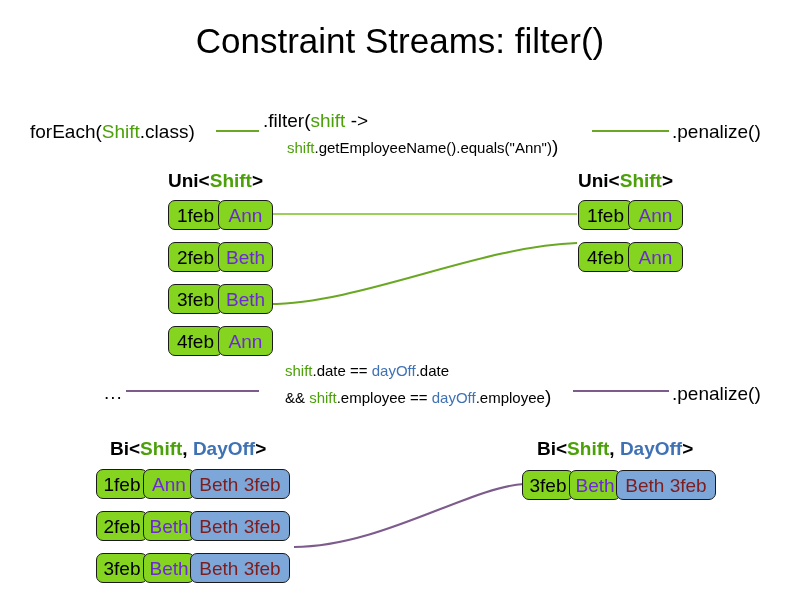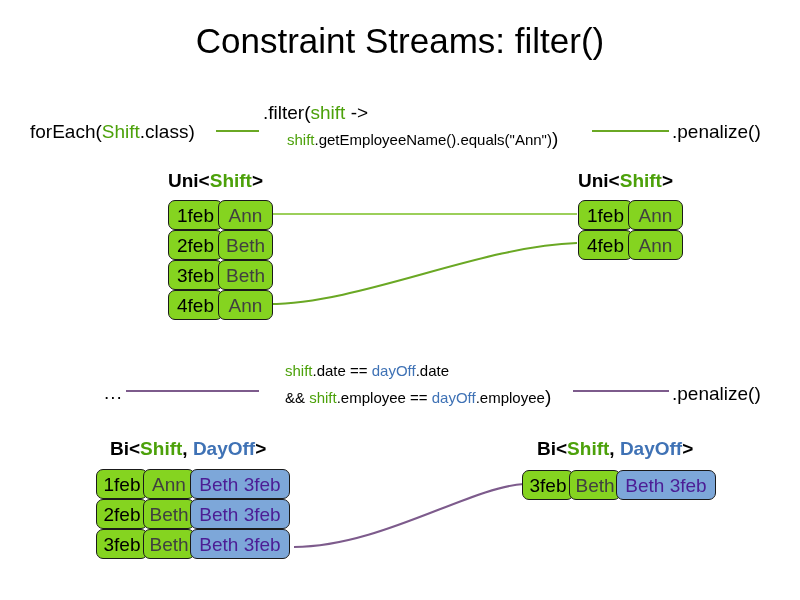--- a/index.html
+++ b/index.html
@@ -81,21 +81,21 @@
     font-size: 19px;
   }
   .penalize-bottom {
     left: 672px;
     top: 381px;
     font-size: 19px;
   }
 
   .filter-top {
     left: 263px;
-    top: 100px;
+    top: 108px;
   }
   .filter-top .l1 { font-size: 19px; }
   .filter-top .l2 { font-size: 15px; padding-left: 24px; }
 
   .filter-bottom {
     left: 263px;
     top: 358px;
   }
   .filter-bottom .l1 { font-size: 19px; }
   .filter-bottom .l2 { font-size: 15px; padding-left: 22px; }
@@ -135,25 +135,25 @@
     padding: 0 4px;
     position: relative;
   }
   .cell.green-cell {
     background: #85d420;
   }
   .cell.blue-cell {
     background: #7da7d9;
   }
   .cell.date   { color: #000000; }
-  .cell.person { color: #404040; }
-  .cell.pair   { color: #4c1d95; }
+  .cell.person { color: #6d28d9; }
+  .cell.pair   { color: #7f1d1d; }
 
   .cell + .cell { margin-left: -5px; }
-  .row + .row { margin-top: 0px; }
+  .row + .row { margin-top: 12px; }
 </style>
 </head>
 <body>
 
 <div class="stage">
 
   <svg id="wires" viewBox="0 0 800 600">
 
     <line x1="216" y1="131" x2="259" y2="131" stroke="#6aa824" stroke-width="2.1"></line>
 

